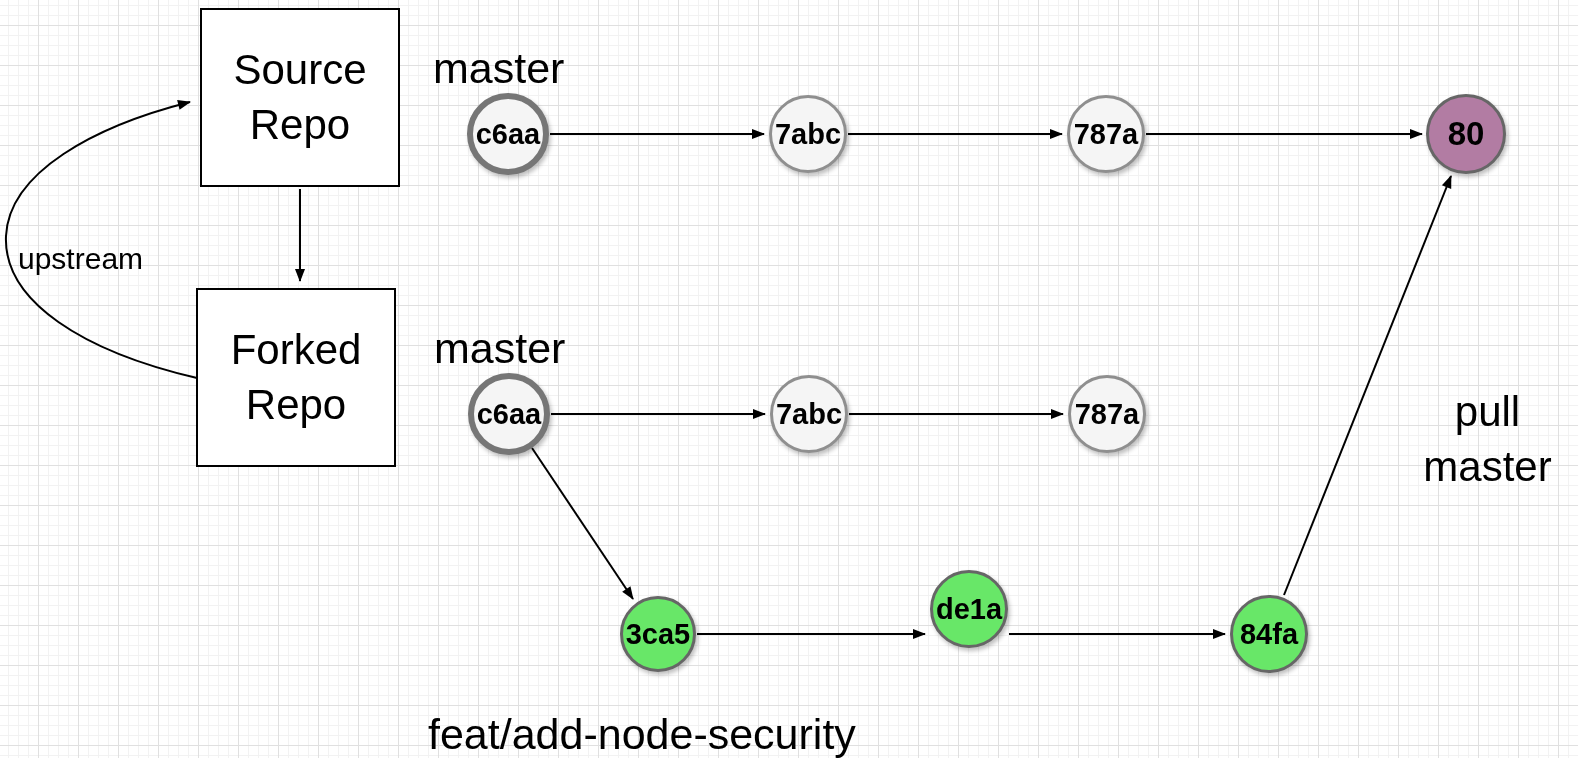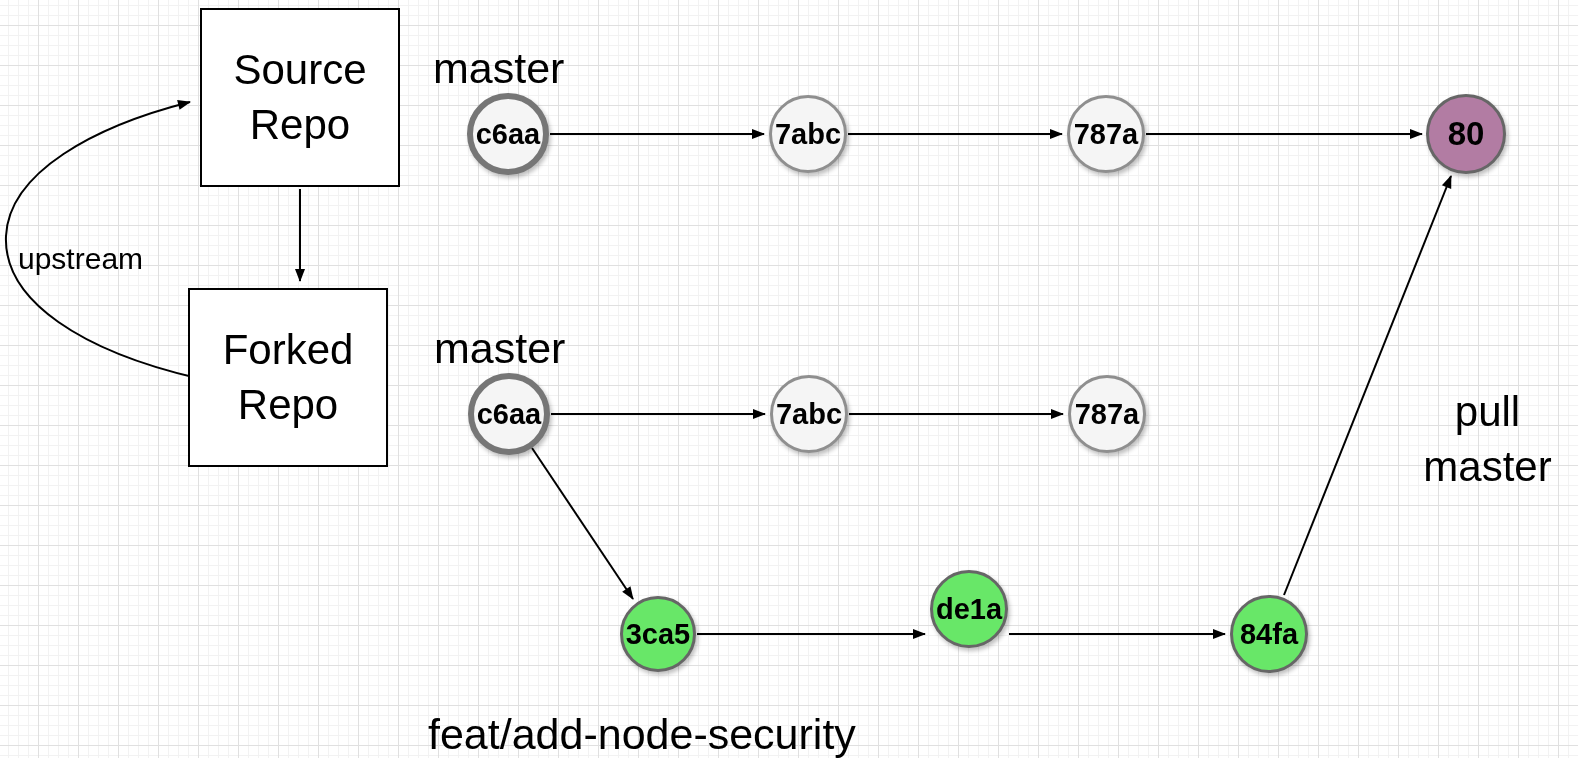--- a/index.html
+++ b/index.html
@@ -73,21 +73,21 @@
     <path class="edge" d="M300 189 L300 281" marker-end="url(#arrowhead)"></path>
     <path class="edge" d="M197 378 C85 352 3 302 6 236 C9 172 95 126 190 102" marker-end="url(#arrowhead)"></path>
   </svg>
 
   <div class="repo-box" style="left:200px;top:8px">
     <div>
       <span>Source</span><br>
       <span>Repo</span>
     </div>
   </div>
-  <div class="repo-box" style="left:188px;top:288px">
+  <div class="repo-box" style="left:196px;top:288px">
     <div>
       <span>Forked</span><br>
       <span>Repo</span>
     </div>
   </div>
 
   <div class="commit emph" style="left:467px;top:93px">
     <span>c6aa</span>
   </div>
   <div class="commit" style="left:769px;top:95px">

